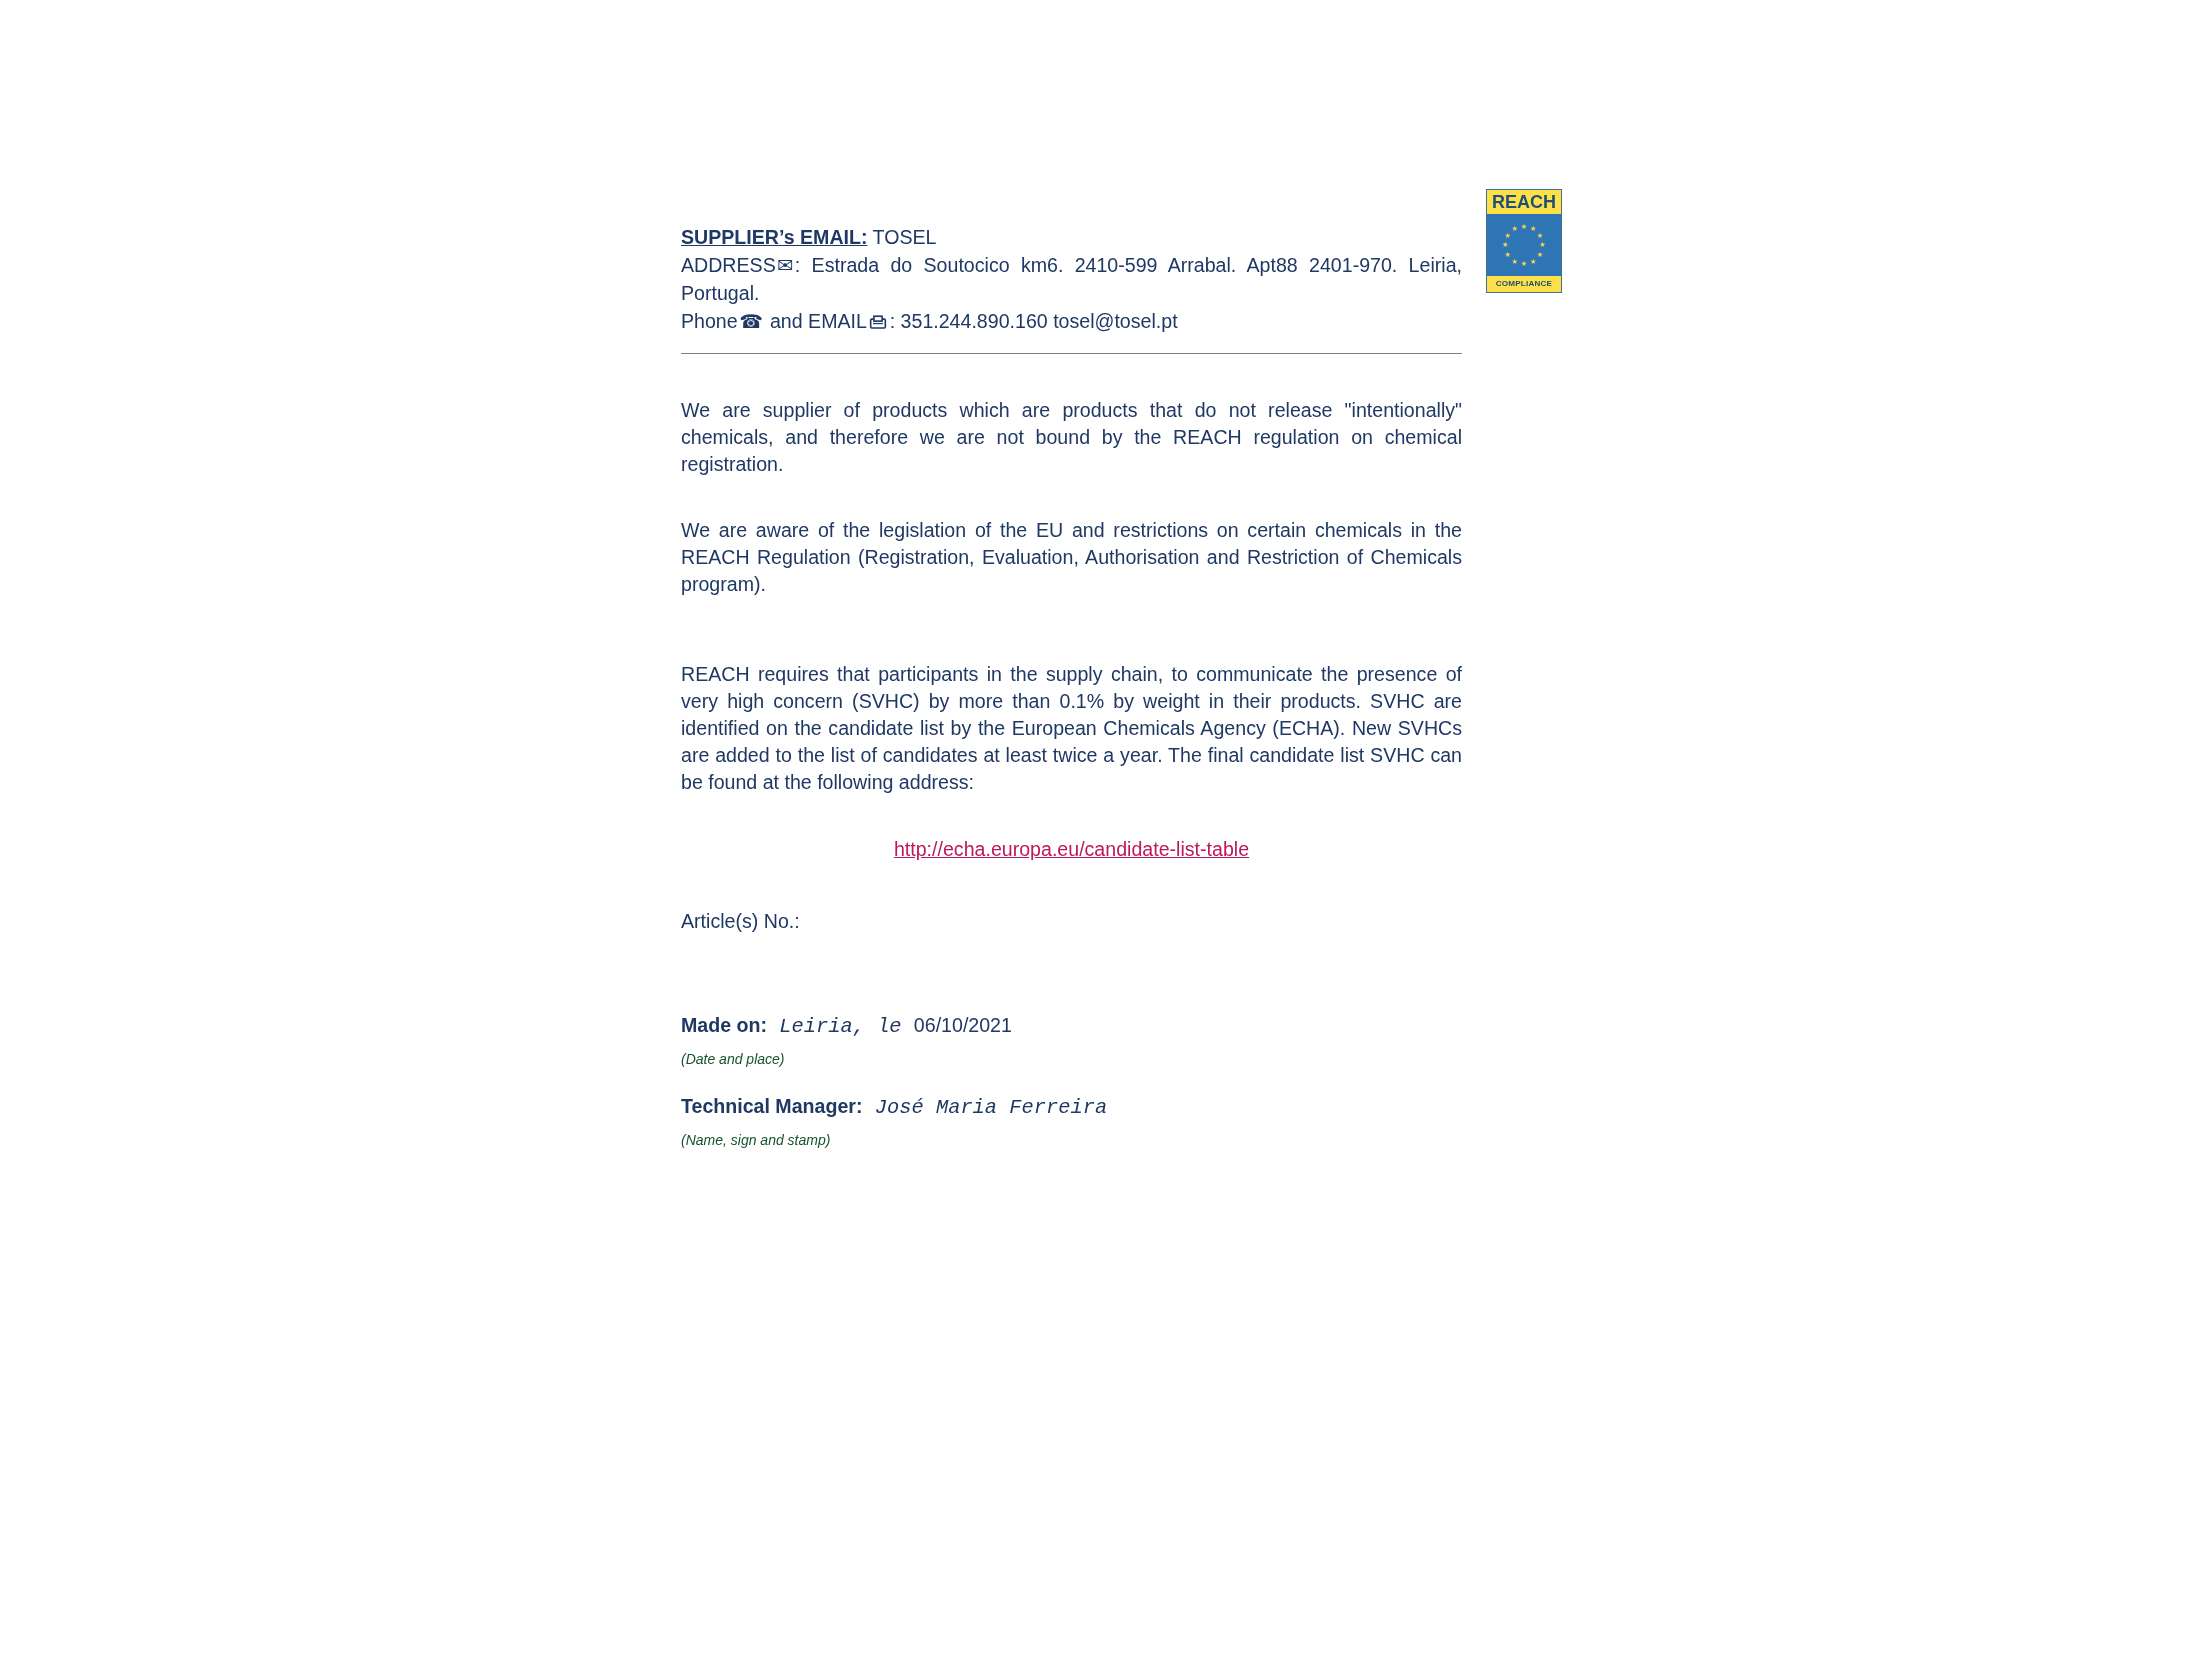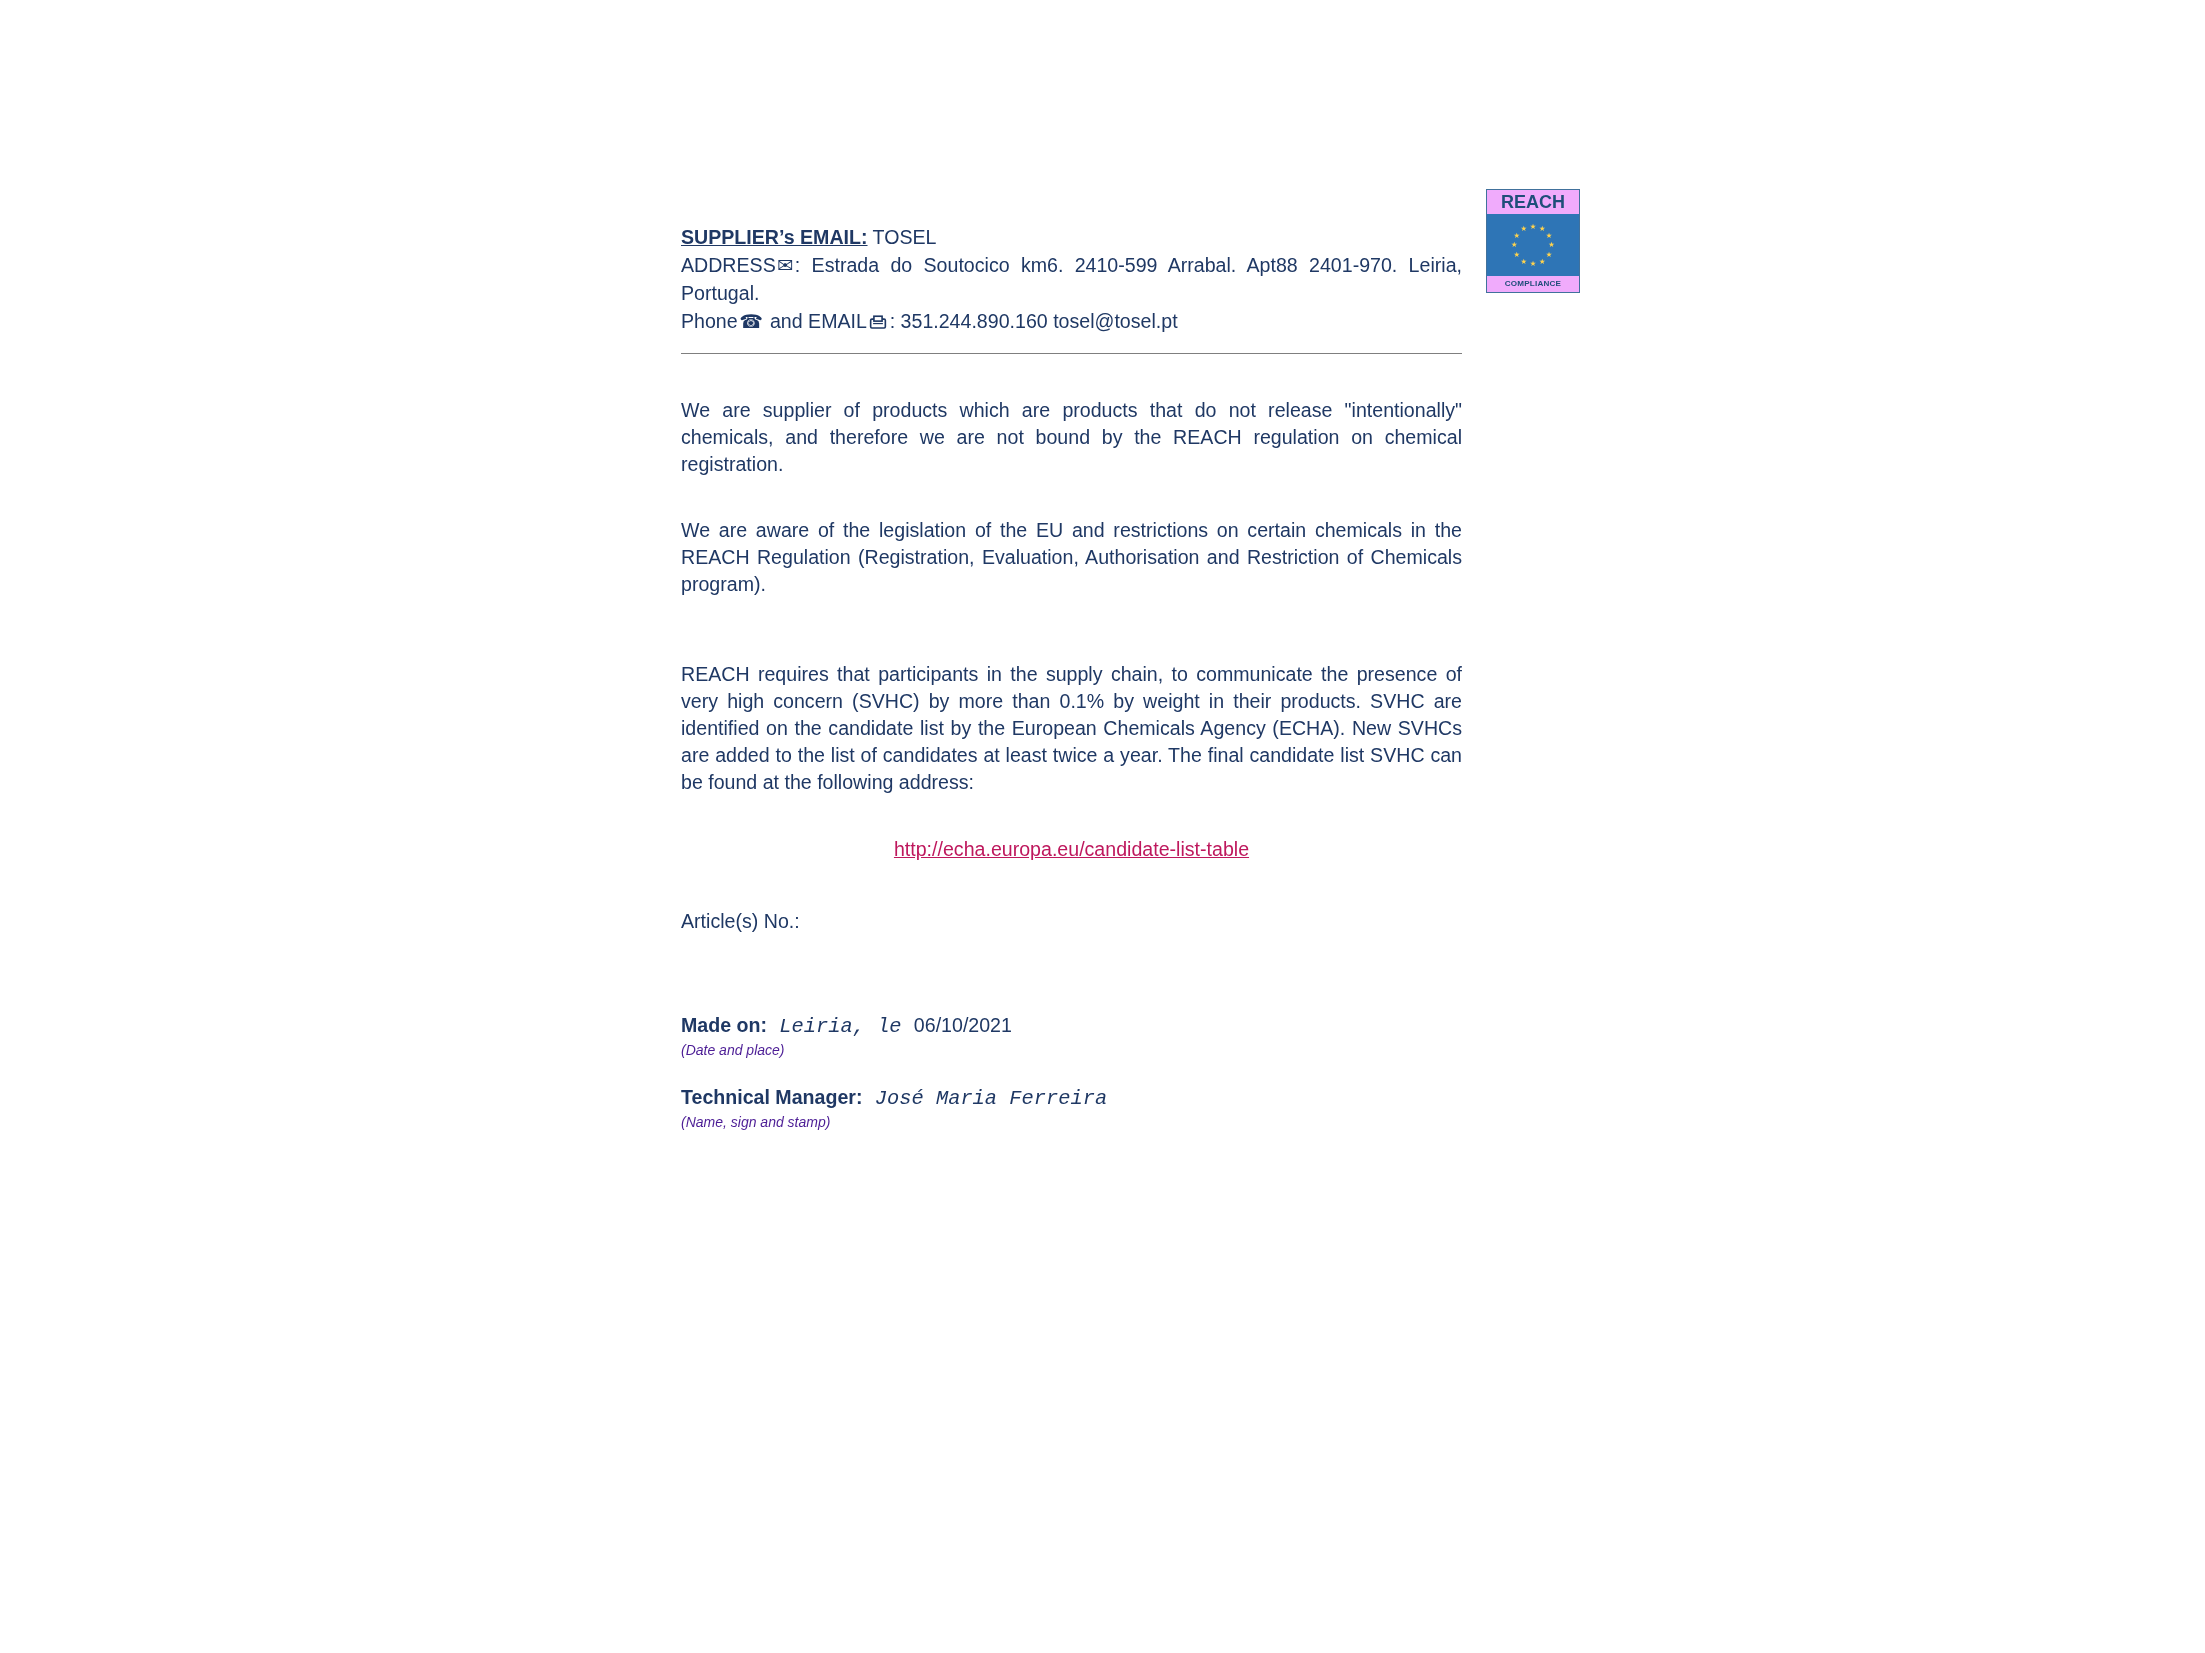--- a/index.html
+++ b/index.html
@@ -26,24 +26,24 @@
     text-align:center;
     color:#1f3864;
   }
   .title-line1 { display:block; text-decoration:underline; text-underline-offset:4.9px; }
   .title-line2 { display:block; }
 
   .reach-logo {
     position:absolute;
     left:1486px;
     top:189px;
-    width:94px;
+    width:76px;
     height:104px;
     border:1.6px solid #41719c;
-    background:#f0abfc;
+    background:#fde047;
     display:flex;
     flex-direction:column;
   }
   .logo-top {
     height:24.4px; line-height:24.4px;
     text-align:center;
     font-weight:700; font-size:18px;
     color:#1f4e79;
   }
   .logo-mid {
@@ -76,21 +76,21 @@
   .link-line { margin-top:40px; text-align:center; font-size:19.6px; line-height:27px; }
   .link { color:#be185d; text-decoration:underline; cursor:pointer; }
 
   .article { margin-top:45px; font-size:19.6px; line-height:27px; }
 
   .made-on { margin-top:76px; font-size:19.6px; line-height:28px; }
   .manager { margin-top:24.4px; font-size:19.6px; line-height:28px; }
   .b { font-weight:700; }
   .ser-i { font-family:Liberation Mono, monospace; font-style:italic; font-size:20.4px; }
 
-  .caption { margin-top:1px; font-size:14px; line-height:16.3px; font-style:italic; color:#4c1d95; }
+  .caption { margin-top:10px; font-size:14px; line-height:16.3px; font-style:italic; color:#14532d; }
 
   .signature { margin-top:11.4px; margin-left:6.5px; width:171px; }
   .scribble { fill:none; stroke:#3d3d3d; stroke-width:2; stroke-linecap:round; }
   .sig-text { font-family:"Liberation Serif", serif; font-size:13px; fill:#1a1a1a; }
 </style>
 </head>
 <body>
 
 <div class="page">
 

